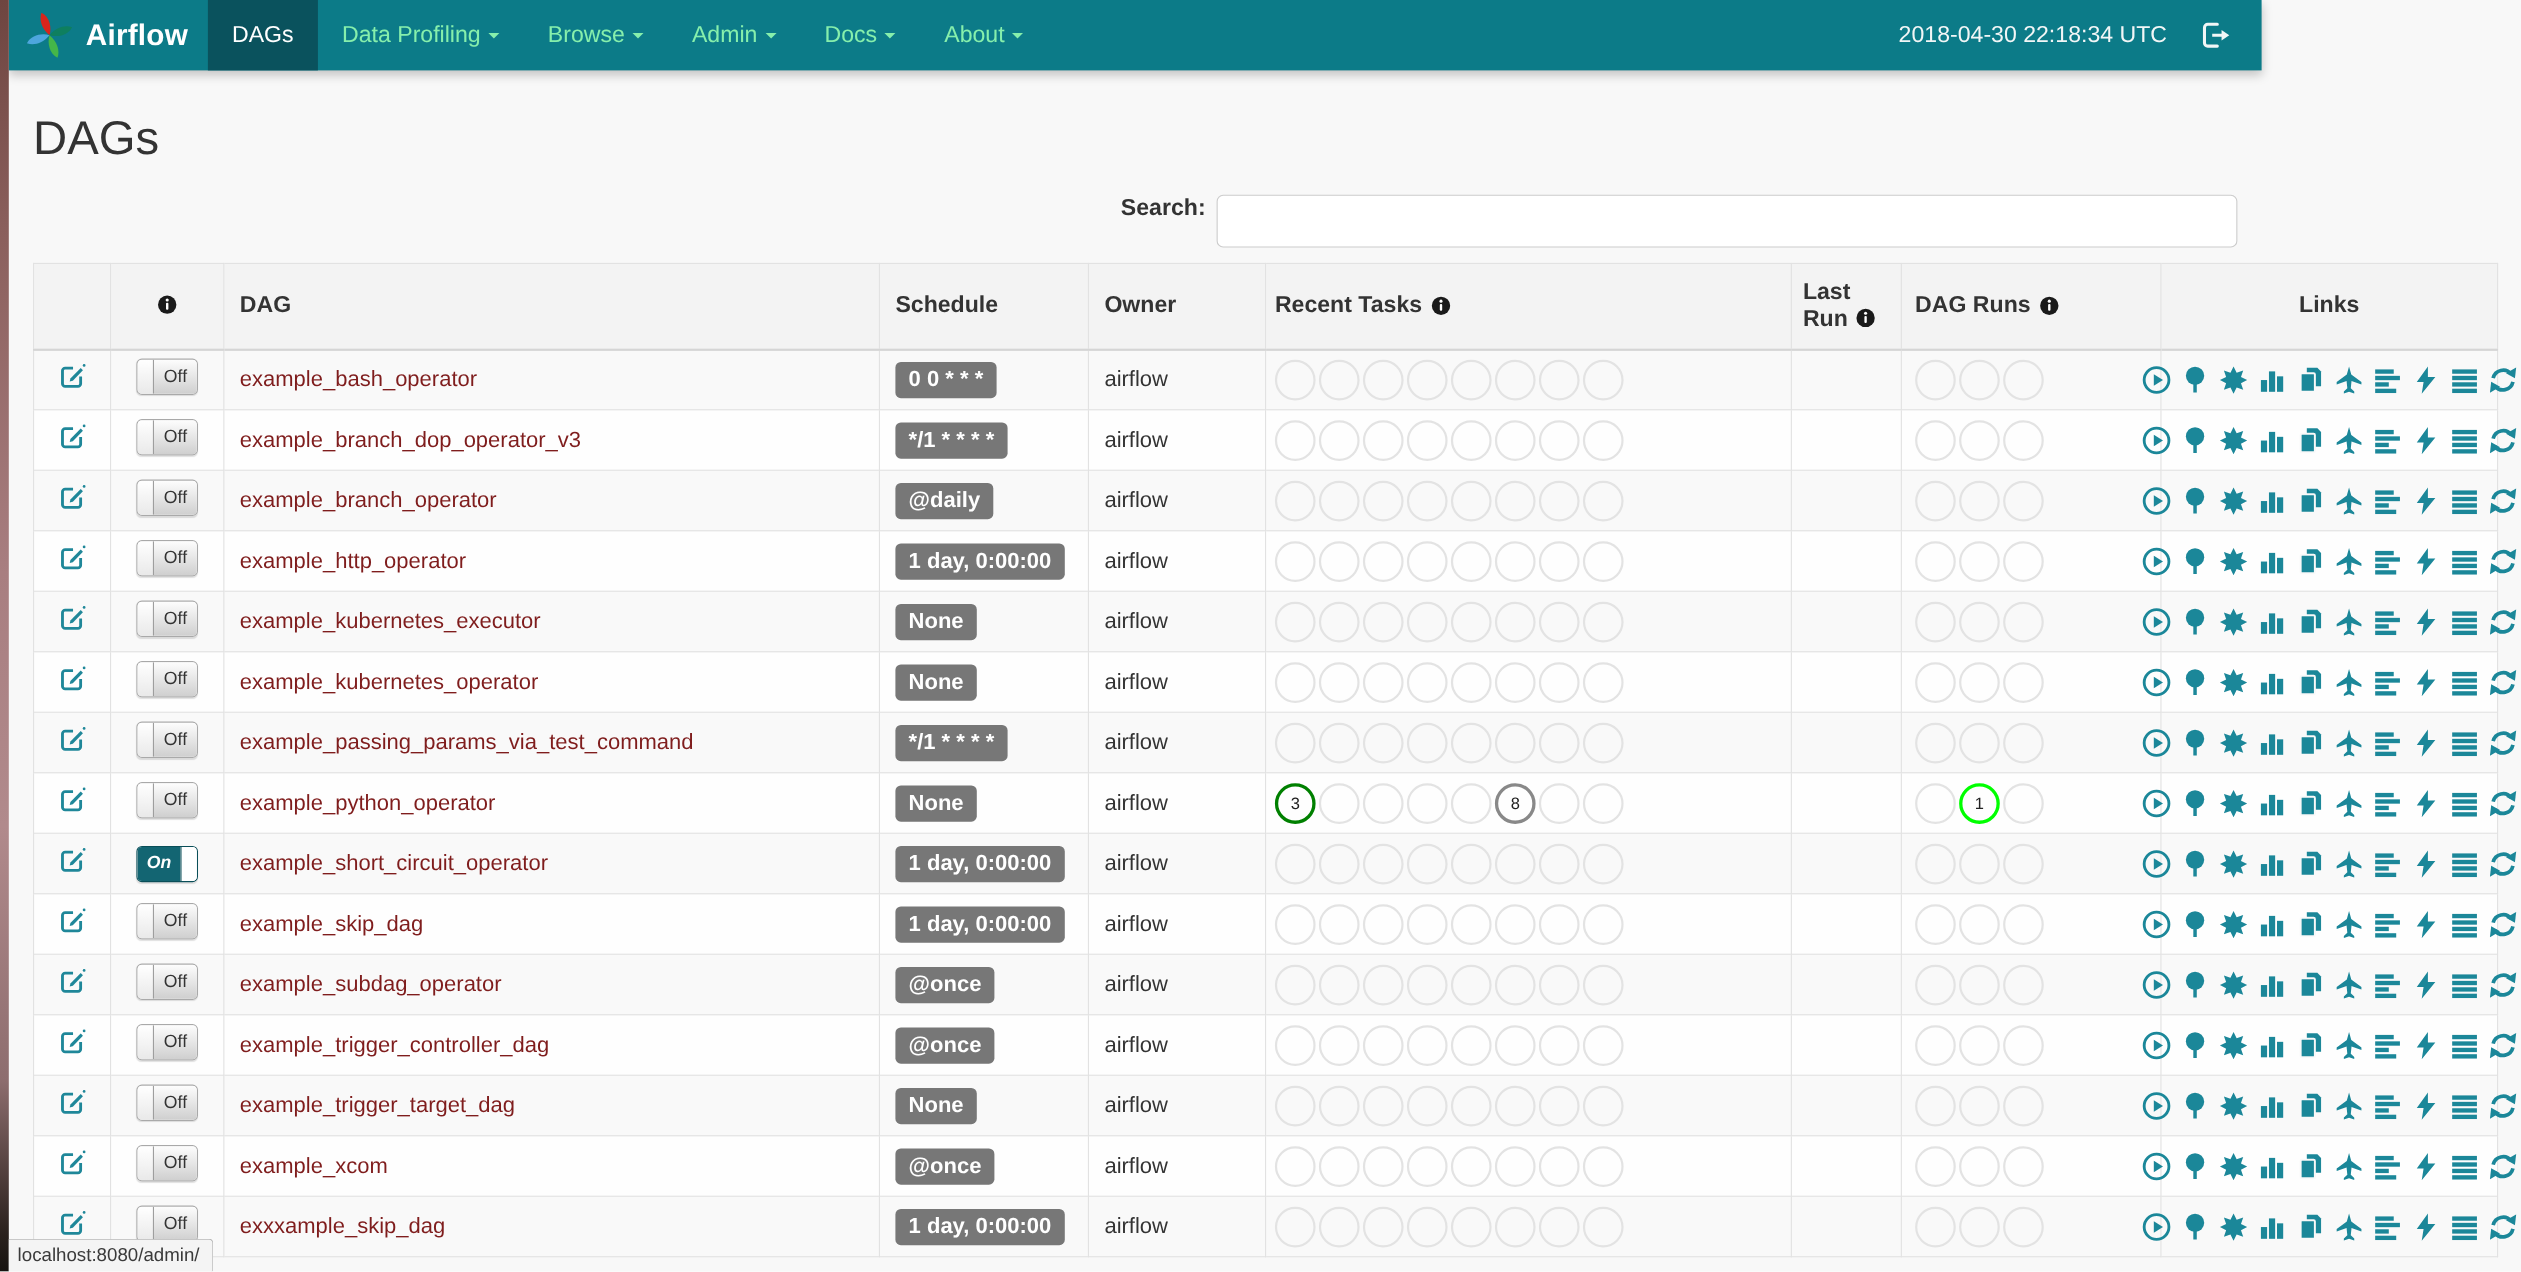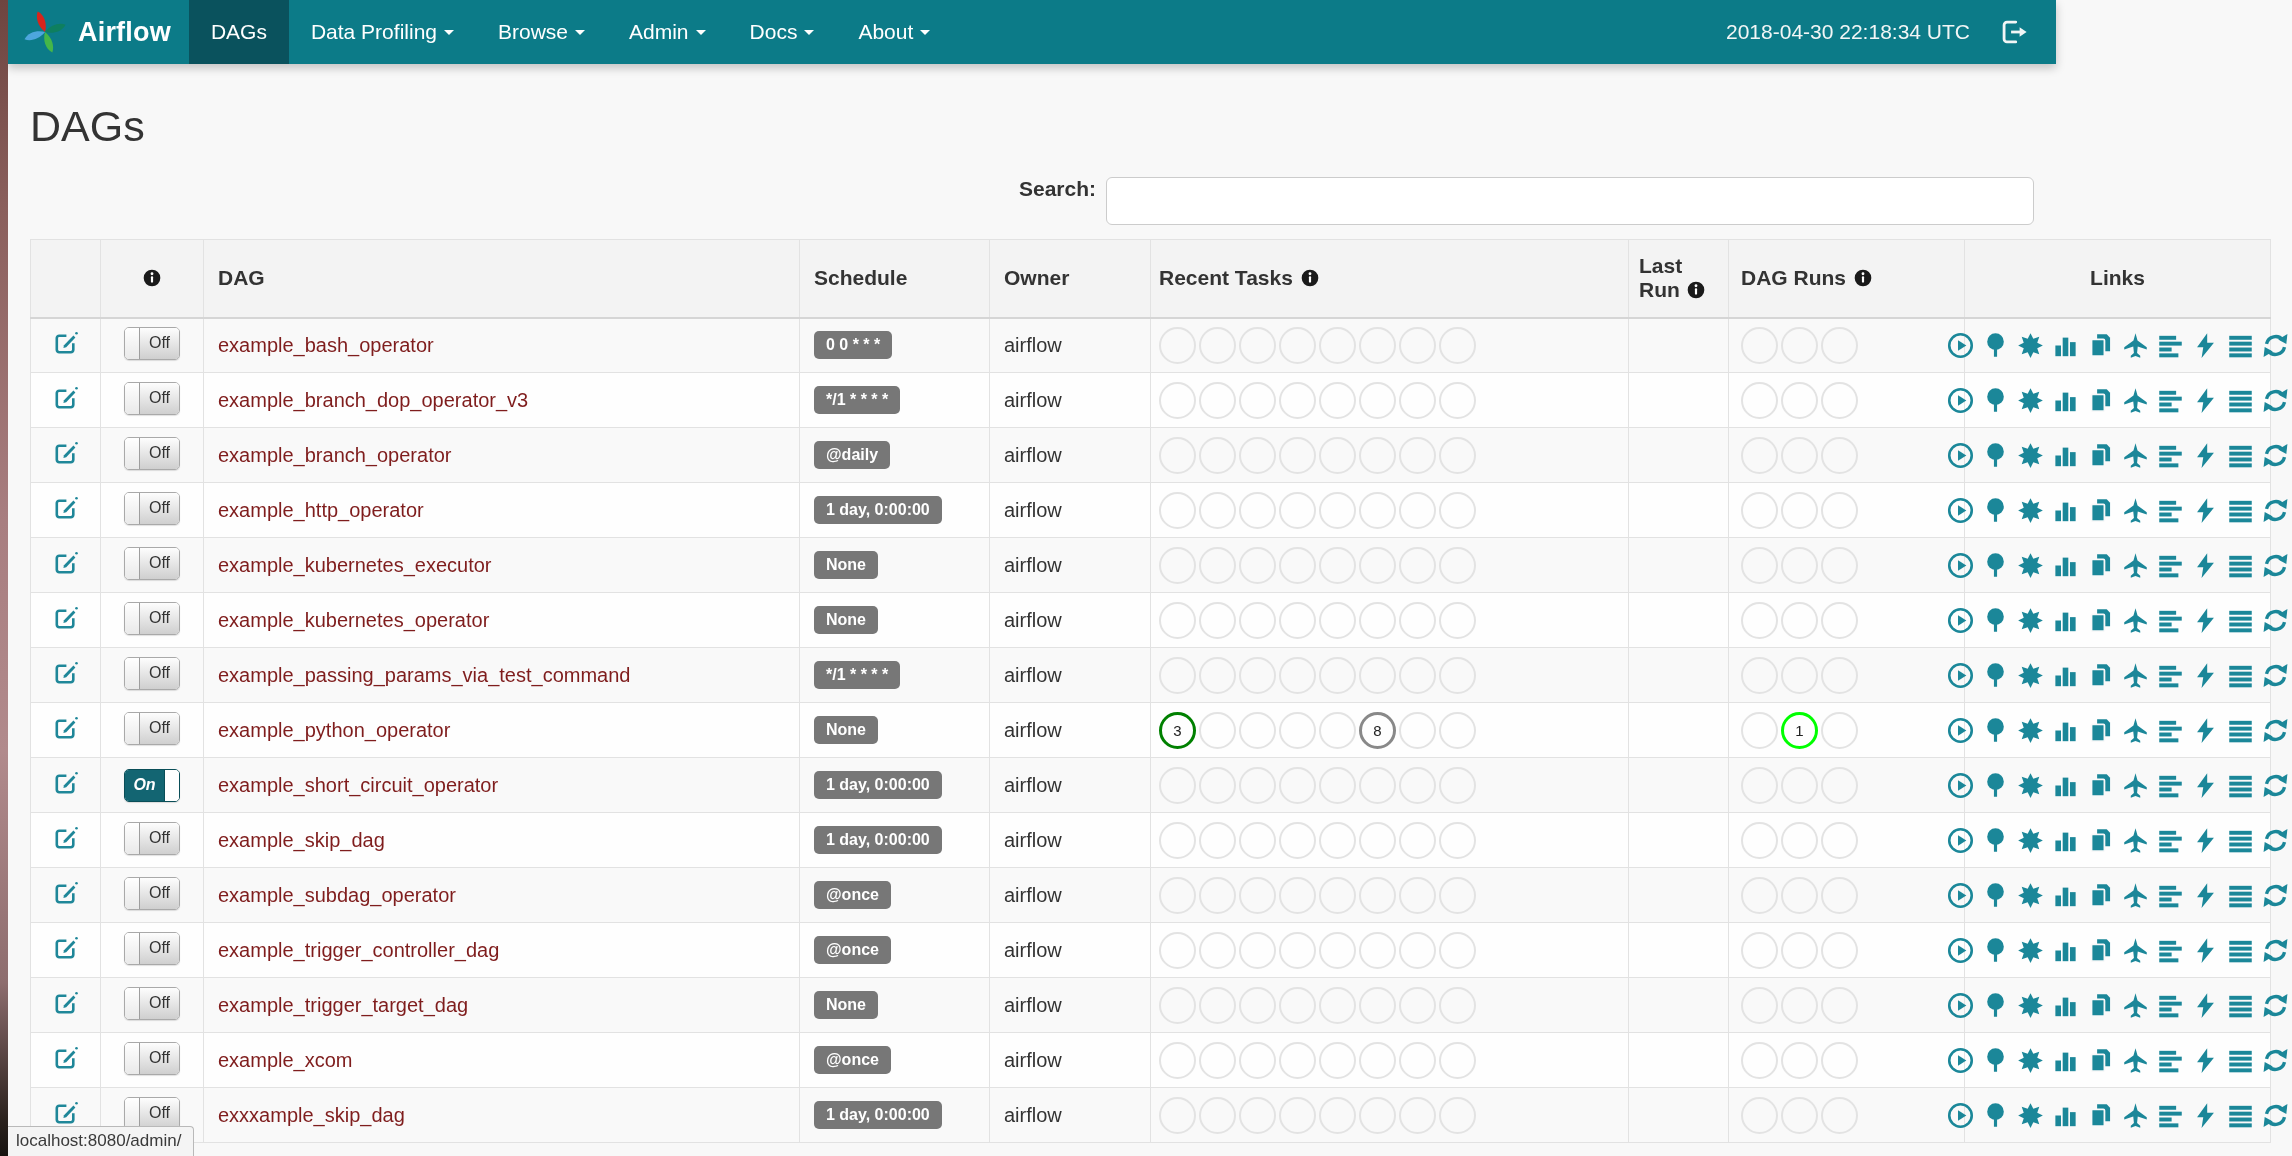--- a/index.html
+++ b/index.html
@@ -20,21 +20,21 @@
   
   .navbar {
     height:64px; background:#0c7b88; display:flex; align-items:stretch;
     box-shadow:0 4px 9px rgba(0,0,0,0.22); position:relative; z-index:2;
   }
   .brand { display:flex; align-items:center; gap:10px; padding:0 18px 0 14px; }
   .brand-logo { width:46px; height:46px; transform:rotate(-12deg); }
   .brand-name { color:#fff; font-size:27px; font-weight:bold; letter-spacing:0.2px; }
   .nav-items { display:flex; align-items:stretch; }
   .nav-item {
-    display:flex; align-items:center; padding:0 22px; color:#ffffff;
+    display:flex; align-items:center; padding:0 22px; color:#86efac;
     font-size:21px; cursor:pointer; white-space:nowrap;
   }
   .nav-item.active { background:#0a525d; color:#fff; }
   .caret {
     display:inline-block; margin-left:7px; width:0; height:0;
     border-left:5px solid transparent; border-right:5px solid transparent;
     border-top:5px solid currentColor;
   }
   .nav-right { margin-left:auto; display:flex; align-items:center; gap:30px; padding-right:28px; }
   .nav-clock { color:#f2f6f6; font-size:21px; }
@@ -82,21 +82,21 @@
   }
   .toggle.off .knob { border-right:1px solid #9e9e9e; }
   .toggle.off .t-label { background:linear-gradient(180deg,#fdfdfd,#cfcfcf); }
   .toggle.on { border-color:#0a4e58; flex-direction:row-reverse; }
   .toggle.on .knob { border-left:1px solid #0a4e58; background:#fff; }
   .toggle.on .t-label { background:#136572; color:#fff; font-weight:bold;font-style:italic; }
 
   .dag-link { color:#7f1d1d; text-decoration:none; cursor:pointer; }
 
   .badge-schedule {
-    display:inline-block; background:#777; color:#fff; font-weight:bold; font-size:16px;
+    display:inline-block; background:#777; color:#fff; font-weight:bold; font-size:20px;
     padding:5px 12px; border-radius:5px; white-space:nowrap; cursor:pointer;
   }
 
   .circles { display:flex; align-items:center; }
   .circle {
     width:37px; height:37px; border-radius:50%; border:2px solid #e3e3e3;
     margin-right:3px; flex:0 0 auto; display:flex; align-items:center; justify-content:center;
     font-size:15px; color:#222; background:transparent;
   }
   .circle.has-count { border-width:3px; cursor:pointer; }

